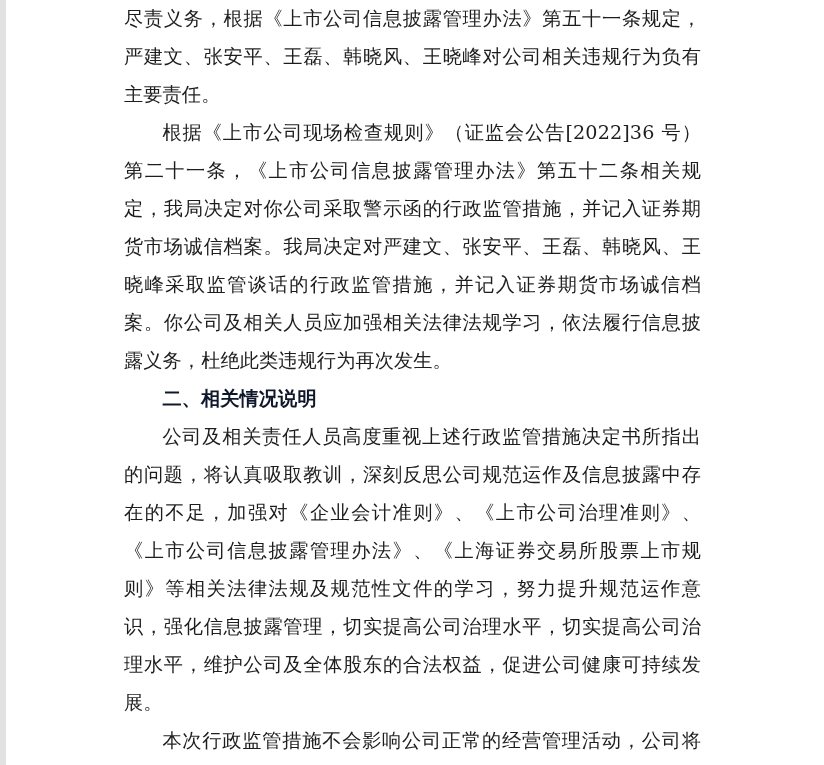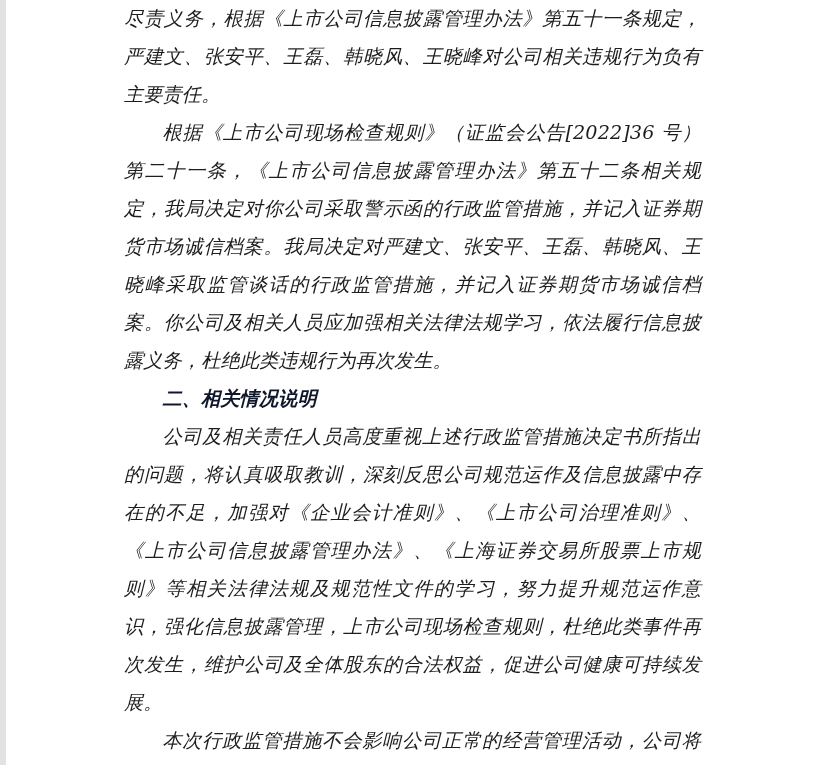--- a/index.html
+++ b/index.html
@@ -11,21 +11,20 @@
     height: 765px;
     background: #ffffff;
     font-family: "DejaVu Serif", "Liberation Serif", serif;
     overflow: hidden;
     position: relative;
   }
   .page {
     position: absolute;
     inset: 0;
     background: #ffffff;
-    font-style: italic;
   }
   
   .left-gutter {
     position: absolute;
     left: 0;
     top: 0;
     width: 6px;
     height: 100%;
     background: #e2e2e2;
   }
@@ -67,18 +66,18 @@
   <div class="left-gutter"></div>
 
   <div class="content">
 
     <p class="para">尽责义务，根据《上市公司信息披露管理办法》第五十一条规定，严建文、张安平、王磊、韩晓风、王晓峰对公司相关违规行为负有主要责任。</p>
 
     <p class="para indent">根据《上市公司现场检查规则》（证监会公告[2022]36 号）第二十一条，《上市公司信息披露管理办法》第五十二条相关规定，我局决定对你公司采取警示函的行政监管措施，并记入证券期货市场诚信档案。我局决定对严建文、张安平、王磊、韩晓风、王晓峰采取监管谈话的行政监管措施，并记入证券期货市场诚信档案。你公司及相关人员应加强相关法律法规学习，依法履行信息披露义务，杜绝此类违规行为再次发生。</p>
 
     <h2 class="heading">二、相关情况说明</h2>
 
-    <p class="para indent">公司及相关责任人员高度重视上述行政监管措施决定书所指出的问题，将认真吸取教训，深刻反思公司规范运作及信息披露中存在的不足，加强对《企业会计准则》、《上市公司治理准则》、《上市公司信息披露管理办法》、《上海证券交易所股票上市规则》等相关法律法规及规范性文件的学习，努力提升规范运作意识，强化信息披露管理，上市公司现场检查规则，杜绝此类事件再次发生，维护公司及全体股东的合法权益，促进公司健康可持续发展。</p>
+    <p class="para indent">公司及相关责任人员高度重视上述行政监管措施决定书所指出的问题，将认真吸取教训，深刻反思公司规范运作及信息披露中存在的不足，加强对《企业会计准则》、《上市公司治理准则》、《上市公司信息披露管理办法》、《上海证券交易所股票上市规则》等相关法律法规及规范性文件的学习，努力提升规范运作意识，强化信息披露管理，切实提高公司治理水平，切实提高公司治理水平，维护公司及全体股东的合法权益，促进公司健康可持续发展。</p>
 
     <p class="para indent">本次行政监管措施不会影响公司正常的经营管理活动，公司将继续严格按照有关法律法规的规定和相关监管要求及时履行信息披露义务。敬请广大投资者理性投资，注意投资风险。</p>
 
   </div>
 </div>
 
 </body></html>

